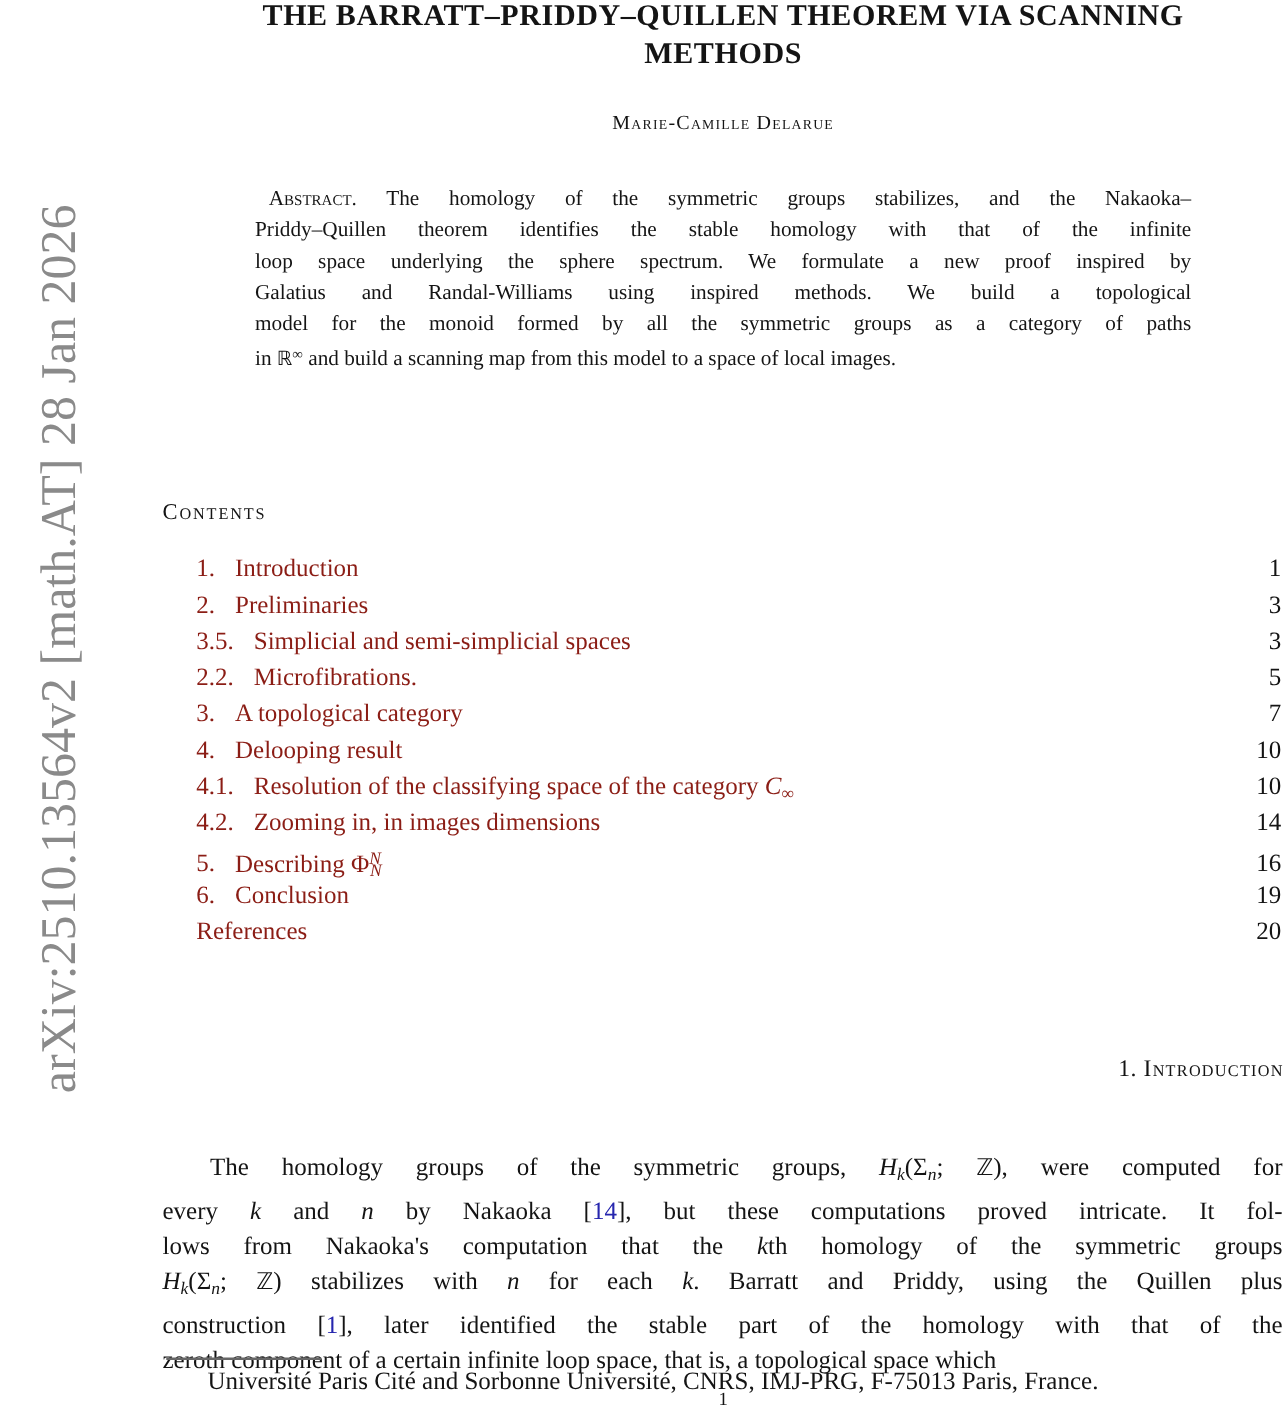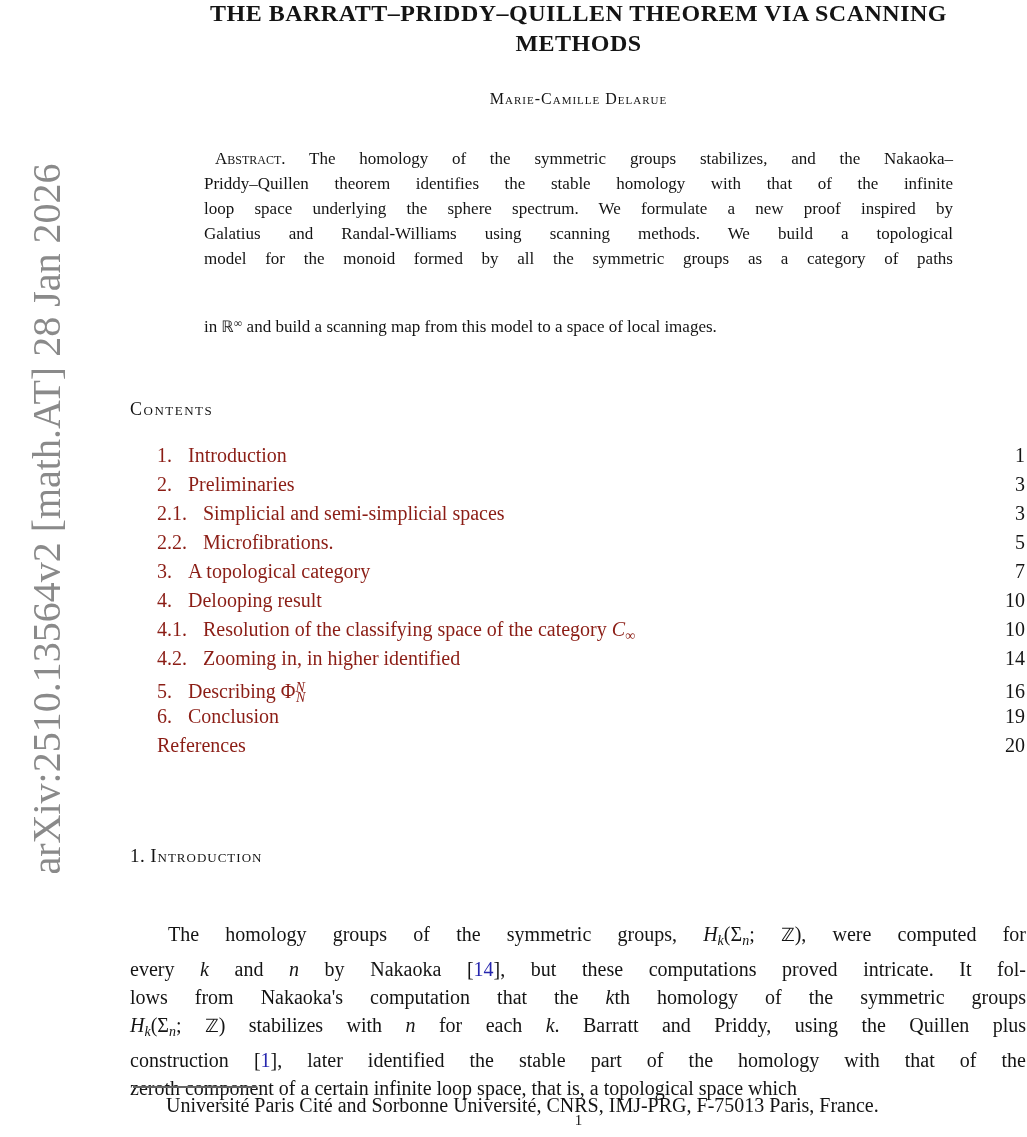--- a/index.html
+++ b/index.html
@@ -36,40 +36,40 @@
     text-align:center;font-size:16px;
     font-variant:small-caps;letter-spacing:1px;
   }
   
   .abstract{
     position:absolute;left:204px;top:146px;width:749px;
     font-size:17px;line-height:25px;
   }
   .abs-line{text-align:justify;text-align-last:justify;}
   .abs-line.first{text-indent:11px;}
-  .abs-line.last{text-align-last:left;margin-top:40px;}
+  .abs-line.last{text-align-last:left;}
   
   .contents-heading{
     position:absolute;left:130px;top:399px;width:897px;
     text-align:left;font-size:18px;
     font-variant:small-caps;letter-spacing:1.5px;
   }
   .toc{
     position:absolute;left:157px;top:441px;width:868px;
     font-size:20px;
   }
   .toc-row{display:flex;height:29px;line-height:29px;align-items:baseline;}
   .toc-num{color:var(--toc-link,#8b1d15);padding-right:16px;white-space:nowrap;}
   .toc-num:empty{padding-right:0;}
   .toc-label{color:var(--toc-link,#8b1d15);white-space:nowrap;}
   .toc-page{margin-left:auto;color:#141414;}
   
   .section-heading{
     position:absolute;left:130px;top:845px;width:897px;
-    text-align:left;font-size:19px;letter-spacing:0.4px;
+    text-align:right;font-size:19px;letter-spacing:0.4px;
   }
   .section-heading .rt-sc{letter-spacing:1px;}
   
   .intro{
     position:absolute;left:130px;top:886px;width:896px;
     font-size:20px;line-height:28px;margin-top:34px;
   }
   .body-line{text-align:justify;text-align-last:justify;}
   .body-line.first{text-indent:38px;}
   .body-line.last{text-align-last:left;}
@@ -106,40 +106,40 @@
     <div>THE BARRATT–PRIDDY–QUILLEN THEOREM VIA SCANNING</div>
     <div>METHODS</div>
   </h1>
 
   <div class="author">Marie-Camille Delarue</div>
 
   <div class="abstract">
     <div class="abs-line first"><span class="rt-sc">Abstract.</span><span>  The homology of the symmetric groups stabilizes, and the Nakaoka–</span></div>
     <div class="abs-line"><span>Priddy–Quillen theorem identifies the stable homology with that of the infinite</span></div>
     <div class="abs-line"><span>loop space underlying the sphere spectrum.  We formulate a new proof inspired by</span></div>
-    <div class="abs-line"><span>Galatius and Randal-Williams using scanning methods.  We build a topological</span></div>
+    <div class="abs-line"><span>Galatius and Randal-Williams using inspired methods.  We build a topological</span></div>
     <div class="abs-line"><span>model for the monoid formed by all the symmetric groups as a category of paths</span></div>
     <div class="abs-line last"><span>in </span><span class="rt-bb">ℝ</span><span class="rt-sup">∞</span><span> and build a scanning map from this model to a space of local images.</span></div>
   </div>
 
   <div class="contents-heading">Contents</div>
 
   <div class="toc">
     <div class="toc-row">
       <span class="toc-num">1.</span>
       <span class="toc-label"><span>Introduction</span></span>
       <span class="toc-page">1</span>
     </div>
     <div class="toc-row">
       <span class="toc-num">2.</span>
       <span class="toc-label"><span>Preliminaries</span></span>
       <span class="toc-page">3</span>
     </div>
     <div class="toc-row">
-      <span class="toc-num">2.1.</span>
+      <span class="toc-num">3.5.</span>
       <span class="toc-label"><span>Simplicial and semi-simplicial spaces</span></span>
       <span class="toc-page">3</span>
     </div>
     <div class="toc-row">
       <span class="toc-num">2.2.</span>
       <span class="toc-label"><span>Microfibrations.</span></span>
       <span class="toc-page">5</span>
     </div>
     <div class="toc-row">
       <span class="toc-num">3.</span>
@@ -151,21 +151,21 @@
       <span class="toc-label"><span>Delooping result</span></span>
       <span class="toc-page">10</span>
     </div>
     <div class="toc-row">
       <span class="toc-num">4.1.</span>
       <span class="toc-label"><span>Resolution of the classifying space of the category </span><span class="rt-i">C</span><span class="rt-sub">∞</span></span>
       <span class="toc-page">10</span>
     </div>
     <div class="toc-row">
       <span class="toc-num">4.2.</span>
-      <span class="toc-label"><span>Zooming in, in higher identified</span></span>
+      <span class="toc-label"><span>Zooming in, in images dimensions</span></span>
       <span class="toc-page">14</span>
     </div>
     <div class="toc-row">
       <span class="toc-num">5.</span>
       <span class="toc-label"><span>Describing Φ</span><span class="rt-sup rt-i">N</span><span class="rt-sub rt-i rt-tight">N</span></span>
       <span class="toc-page">16</span>
     </div>
     <div class="toc-row">
       <span class="toc-num">6.</span>
       <span class="toc-label"><span>Conclusion</span></span>

